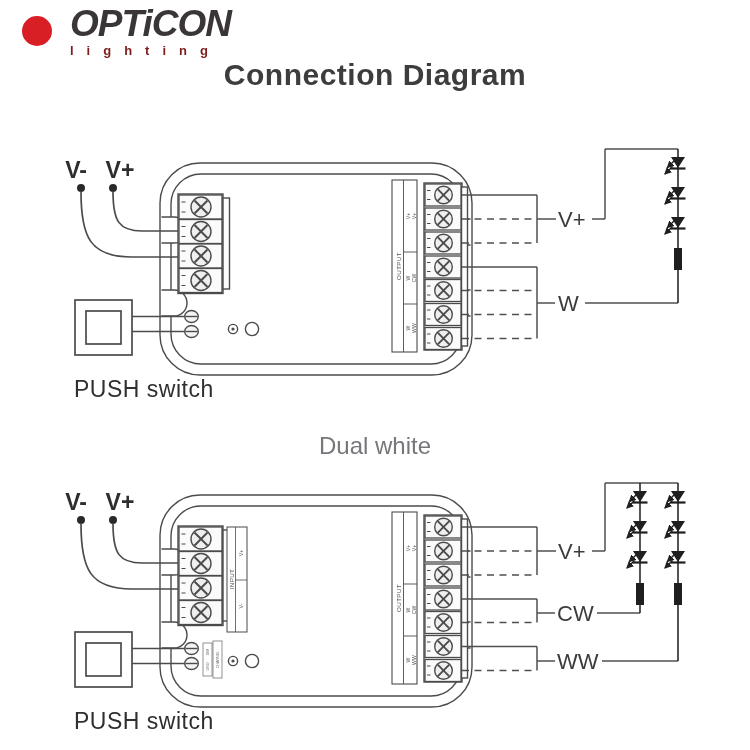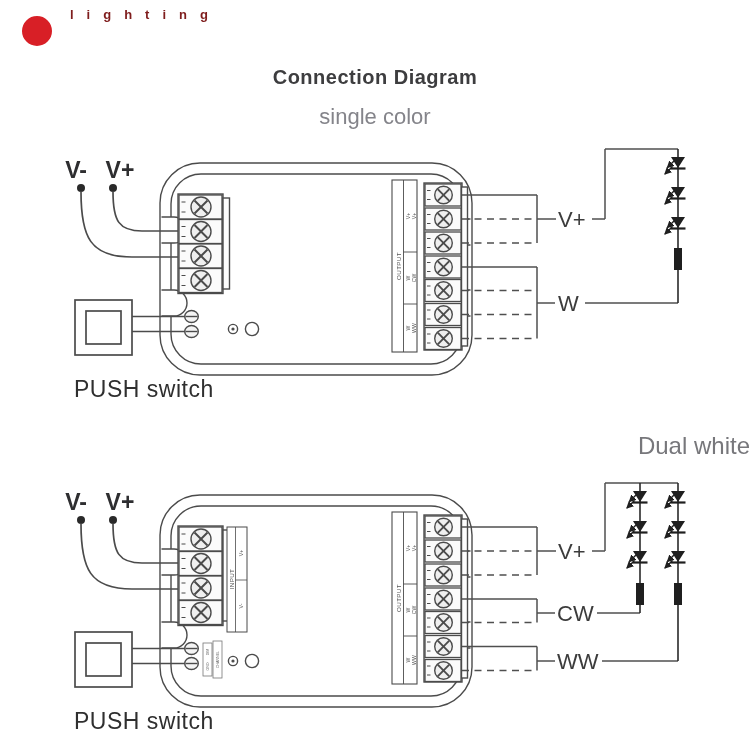--- a/index.html
+++ b/index.html
@@ -6,48 +6,48 @@
   .page{position:relative;width:750px;height:750px;background:#fff;overflow:hidden;
         font-family:"Liberation Sans",sans-serif;}
   
   .logo-mark{position:absolute;left:8px;top:4px;width:54px;height:54px;border-radius:5px;
 romantic    background:radial-gradient(circle at 45% 42%,#e8262c 0%,#c62128 65%,#a81c22 100%);}
   .logo-ring{position:absolute;left:8px;top:6px;width:30px;height:30px;border:6px solid #fff;
     border-radius:50%;background:#d81f26;}
   .logo-text{position:absolute;left:70px;top:6px;width:220px;color:#3a3637;}
   .brand{font-size:37px;font-weight:bold;font-style:italic;letter-spacing:-1px;line-height:36px;}
   .tagline{font-size:13px;font-weight:bold;letter-spacing:13px;color:#7f1d1d;margin-top:1px;}
-  .title{position:absolute;left:0;top:58px;width:750px;text-align:center;font-size:20px;
-    font-weight:bold;color:#3d3d3f;letter-spacing:0.5px;margin-top:8px;}
+  .title{position:absolute;left:0;top:58px;width:750px;text-align:center;font-size:30px;
+    font-weight:bold;color:#3d3d3f;letter-spacing:0.5px;}
   .subtitle{position:absolute;left:0;width:750px;text-align:center;color:#84848a;}
   .subtitle-1{top:104px;font-size:22px;}
-  .subtitle-2{top:432px;font-size:24px;color:#77777b;text-align:right;}
+  .subtitle-2{top:432px;font-size:24px;color:#77777b;}
   
   svg text{font-family:"Liberation Sans",sans-serif;}
   .t-io{font-size:23px;font-weight:bold;fill:#2e2e30;}
   .t-out{font-size:22px;fill:#3c3c3c;}
   .t-push{font-size:23px;fill:#2f2f2f;letter-spacing:0.5px;}
   .t-strip{font-size:5.2px;fill:#555;}
   .t-strip-title{font-size:6.2px;fill:#555;letter-spacing:0.4px;}
   .t-tiny{font-size:3.6px;fill:#666;}
 </style>
 </head>
 <body>
 
 <div class="page">
 
   <div class="logo-mark">
     <div class="logo-ring"></div>
   </div>
   <div class="logo-text">
+    <div class="brand">OPTiCON</div>
     <div class="tagline">lighting</div>
   </div>
 
   <div class="title">Connection Diagram</div>
-  <div class="subtitle subtitle-1">single color</div>
   <div class="subtitle subtitle-2">Dual white</div>
 
   <svg width="750" height="750" viewBox="0 0 750 750" style="position:absolute;left:0;top:0;">
     <defs>
       <marker id="ah" markerWidth="6" markerHeight="6" refX="4.2" refY="2.5" orient="auto">
         <path d="M0,0 L5,2.5 L0,5 Z" fill="#1f1f1f"></path>
       </marker>
 
       <g id="led">
         <path d="M -7 0 L 7 0 L 0 11 Z" fill="#1f1f1f"></path>

